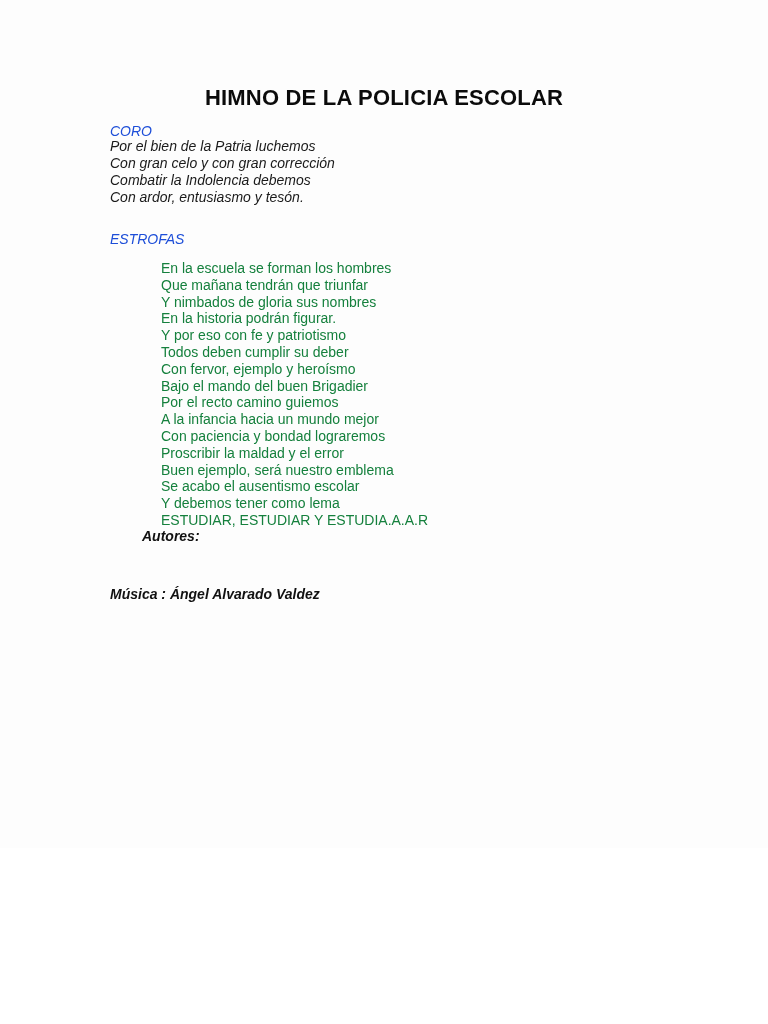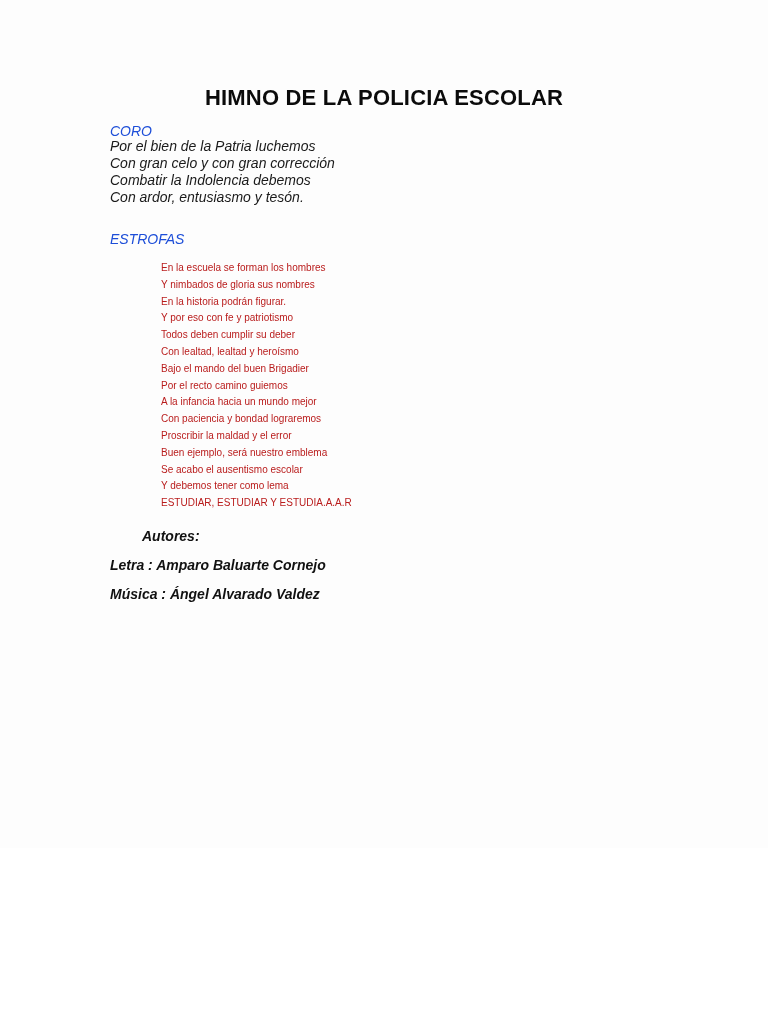--- a/index.html
+++ b/index.html
@@ -47,23 +47,23 @@
       top: 138px;
       font-style: italic;
       font-size: 14px;
       line-height: 17px;
       color: #1a1a1a;
     }
     .estrofa-lines {
       position: absolute;
       left: 161px;
       top: 260px;
-      font-size: 10px;
+      font-size: 14px;
       line-height: 16.8px;
-      color: #b91c1c;
+      color: #15803d;
     }
     .line { display: block; white-space: nowrap; }
     .credit {
       position: absolute;
       left: 110px;
       font-style: italic;
       font-weight: bold;
       font-size: 14px;
       color: #111111;
     }
@@ -84,33 +84,33 @@
     <span class="line">Por el bien de la Patria luchemos</span>
     <span class="line">Con gran celo y con gran corrección</span>
     <span class="line">Combatir la Indolencia debemos</span>
     <span class="line">Con ardor, entusiasmo y tesón.</span>
   </div>
 
   <div class="label-italic estrofas-label">ESTROFAS</div>
 
   <div class="estrofa-lines">
     <span class="line">En la escuela se forman los hombres</span>
+    <span class="line">Que mañana tendrán que triunfar</span>
     <span class="line">Y nimbados de gloria sus nombres</span>
     <span class="line">En la historia podrán figurar.</span>
     <span class="line">Y por eso con fe y patriotismo</span>
     <span class="line">Todos deben cumplir su deber</span>
-    <span class="line">Con lealtad, lealtad y heroísmo</span>
+    <span class="line">Con fervor, ejemplo y heroísmo</span>
     <span class="line">Bajo el mando del buen Brigadier</span>
     <span class="line">Por el recto camino guiemos</span>
     <span class="line">A la infancia hacia un mundo mejor</span>
     <span class="line">Con paciencia y bondad lograremos</span>
     <span class="line">Proscribir la maldad y el error</span>
     <span class="line">Buen ejemplo, será nuestro emblema</span>
     <span class="line">Se acabo el ausentismo escolar</span>
     <span class="line">Y debemos tener como lema</span>
     <span class="line">ESTUDIAR, ESTUDIAR Y ESTUDIA.A.A.R</span>
   </div>
 
   <div class="credit autores">Autores:</div>
-  <div class="credit letra">Letra : Amparo Baluarte Cornejo</div>
   <div class="credit musica">Música : Ángel Alvarado Valdez</div>
 
 </div>
 
 </body></html>

